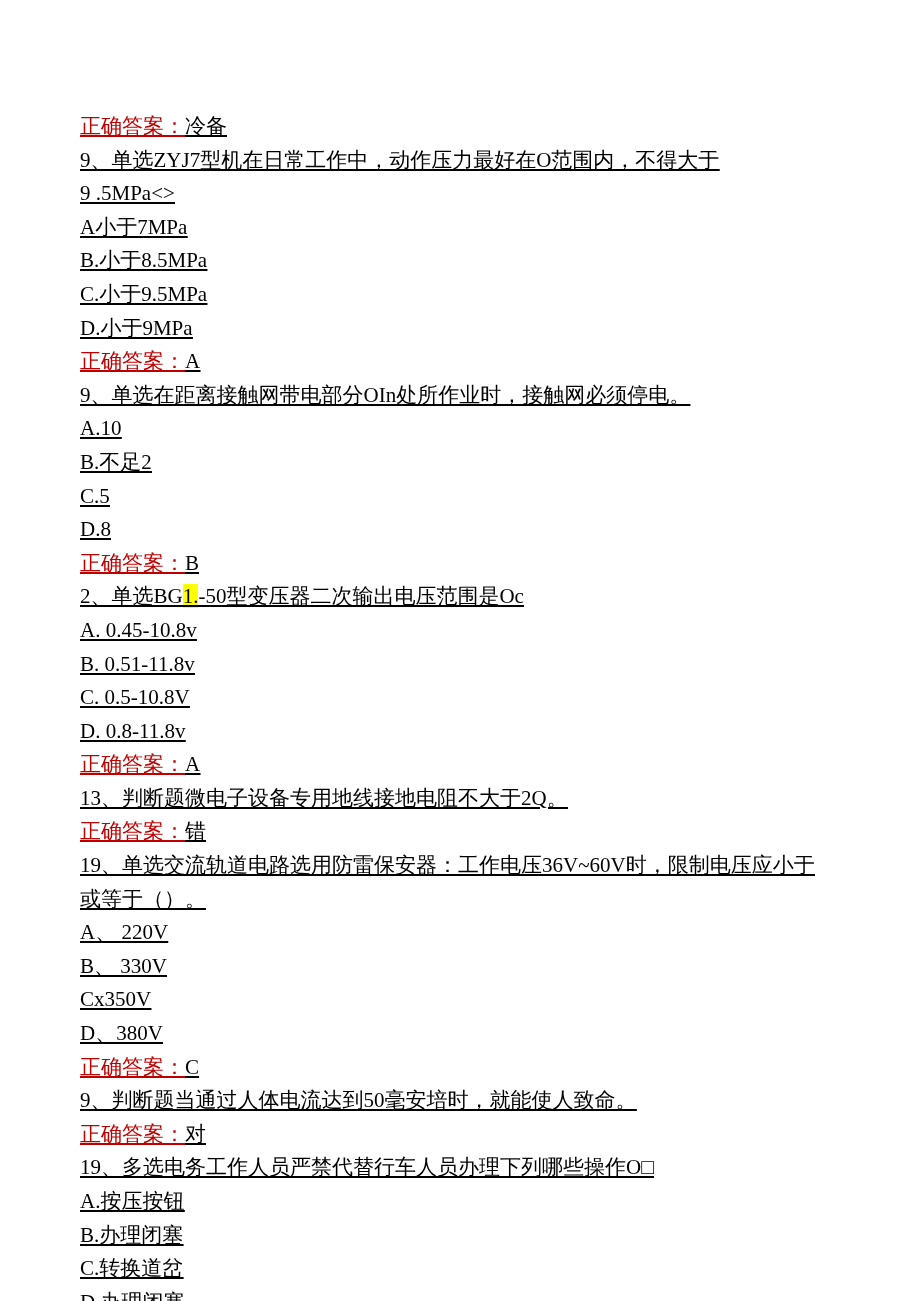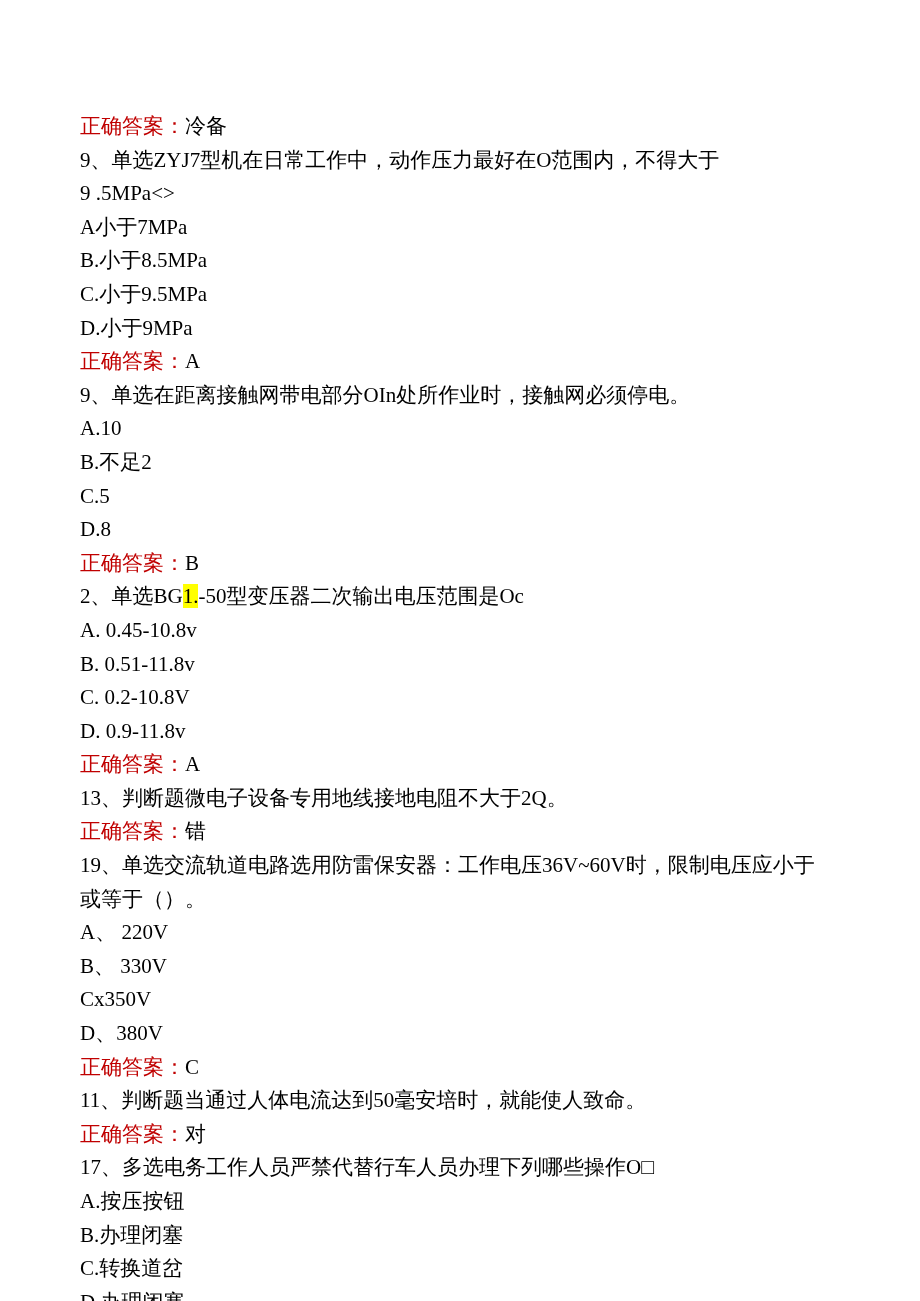--- a/index.html
+++ b/index.html
@@ -1,15 +1,15 @@
 <!DOCTYPE html>
 <html><head>
   <meta charset="utf-8">
   <style>
-    * { margin: 0; padding: 0; box-sizing: border-box; }
+    * { margin: 0; padding: 0; box-sizing: border-box; text-decoration: underline; }
     body {
       width: 920px;
       background: #fff;
       font-family: "SimSun", "宋体", serif;
       font-size: 21px;
       line-height: 1.6;
       padding: 110px 80px 40px 80px;
       color: #000;
     }
     .line { white-space: pre-wrap; word-break: break-all; }
@@ -29,31 +29,31 @@
 <div class="line"><span class="answer-label">正确答案：</span><span>A</span></div>
 <div class="line">9、单选在距离接触网带电部分OIn处所作业时，接触网必须停电。</div>
 <div class="line">A.10</div>
 <div class="line">B.不足2</div>
 <div class="line">C.5</div>
 <div class="line">D.8</div>
 <div class="line"><span class="answer-label">正确答案：</span><span>B</span></div>
 <div class="line"><span>2、单选BG</span><span class="highlight">1.</span><span>-50型变压器二次输出电压范围是Oc</span></div>
 <div class="line">A. 0.45-10.8v</div>
 <div class="line">B. 0.51-11.8v</div>
-<div class="line">C. 0.2-10.8V</div>
-<div class="line">D. 0.9-11.8v</div>
+<div class="line">C. 0.5-10.8V</div>
+<div class="line">D. 0.8-11.8v</div>
 <div class="line"><span class="answer-label">正确答案：</span><span>A</span></div>
 <div class="line">13、判断题微电子设备专用地线接地电阻不大于2Q。</div>
 <div class="line"><span class="answer-label">正确答案：</span><span>错</span></div>
 <div class="line">19、单选交流轨道电路选用防雷保安器：工作电压36V~60V时，限制电压应小于</div>
 <div class="line">或等于（）。</div>
 <div class="line">A、 220V</div>
 <div class="line">B、 330V</div>
 <div class="line">Cx350V</div>
 <div class="line">D、380V</div>
 <div class="line"><span class="answer-label">正确答案：</span><span>C</span></div>
-<div class="line">11、判断题当通过人体电流达到50毫安培时，就能使人致命。</div>
+<div class="line">9、判断题当通过人体电流达到50毫安培时，就能使人致命。</div>
 <div class="line"><span class="answer-label">正确答案：</span><span>对</span></div>
-<div class="line">17、多选电务工作人员严禁代替行车人员办理下列哪些操作O□</div>
+<div class="line">19、多选电务工作人员严禁代替行车人员办理下列哪些操作O□</div>
 <div class="line">A.按压按钮</div>
 <div class="line">B.办理闭塞</div>
 <div class="line">C.转换道岔</div>
 <div class="line">D.办理闭塞</div>
 
 </body></html>

